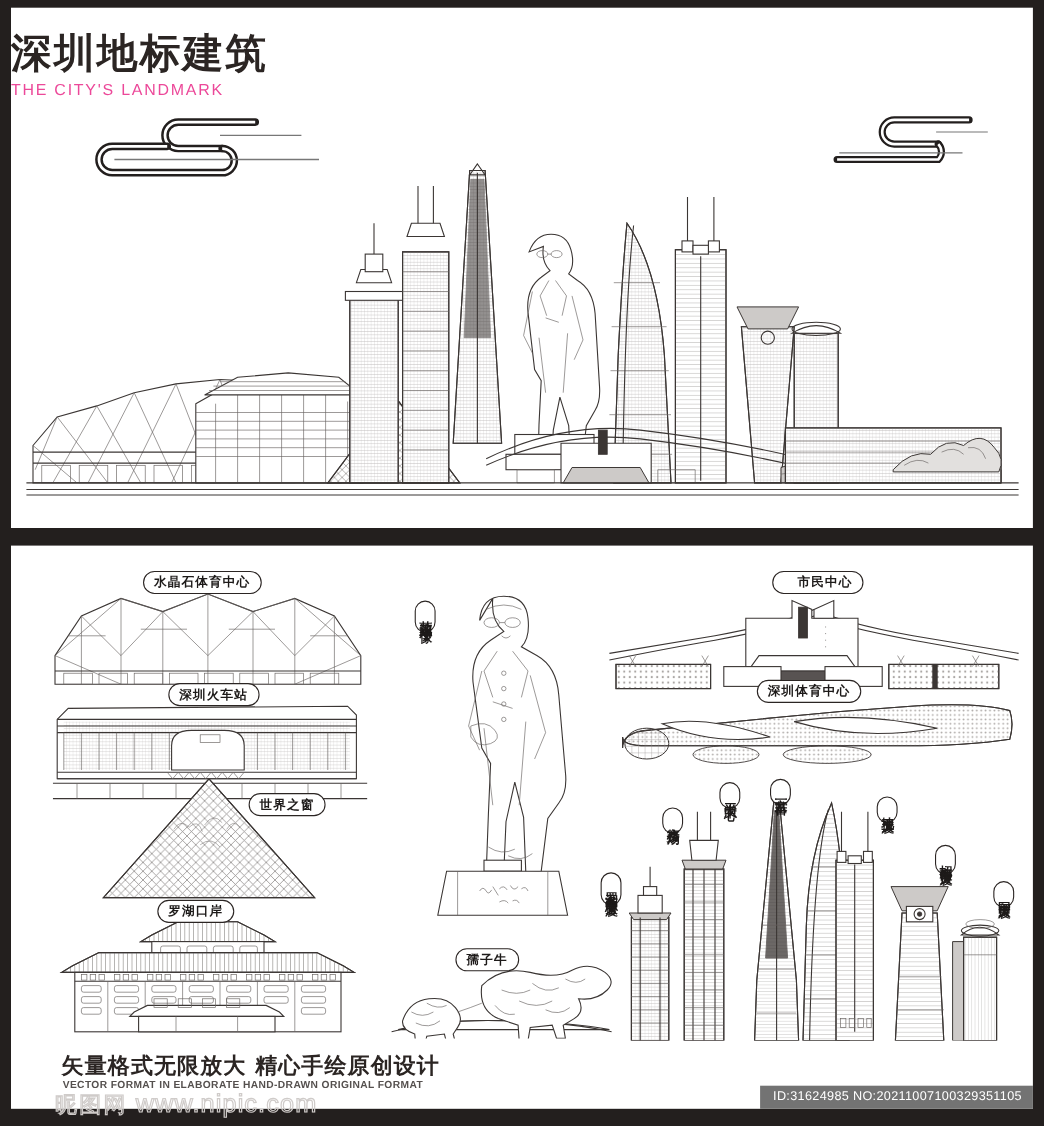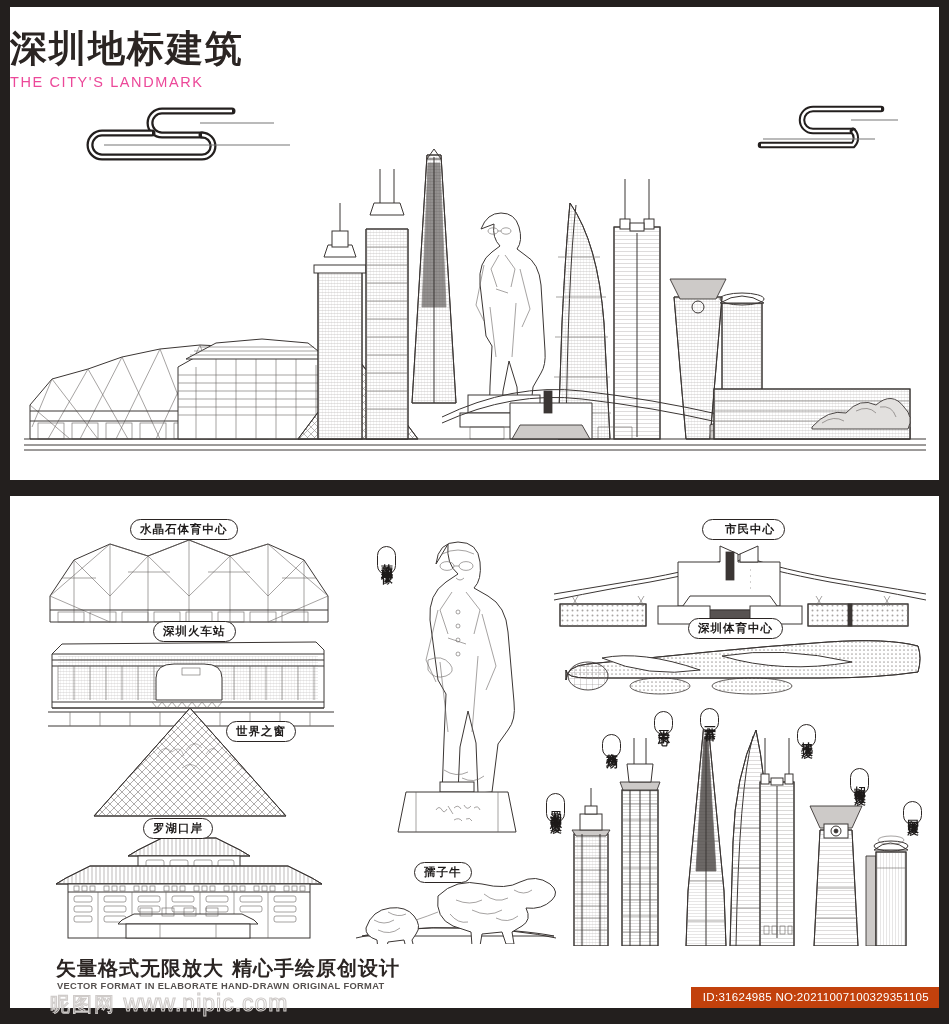--- a/index.html
+++ b/index.html
@@ -91,21 +91,21 @@
     z-index: 30; pointer-events: none;
     white-space: nowrap;
     margin-left: 32px;
   }
   #watermark .cn {
     font-family: "DejaVu Sans", sans-serif;
     font-size: 20px; letter-spacing: 2px;
   }
   #id-badge {
     position: absolute; right: 10px; bottom: 16px;
-    background: #c2410c; color: #ffffff;
+    background: #737373; color: #ffffff;
     font-size: 11.5px; letter-spacing: .3px;
     padding: 4px 10px 5px 12px;
     z-index: 31; white-space: nowrap;
   }
 
   
   .art { position: absolute; }
   svg { display: block; }
   .ln  { fill: none; stroke: #3b3634; stroke-width: 1; }
   .ln-thin { fill: none; stroke: #6a6563; stroke-width: .6; }

